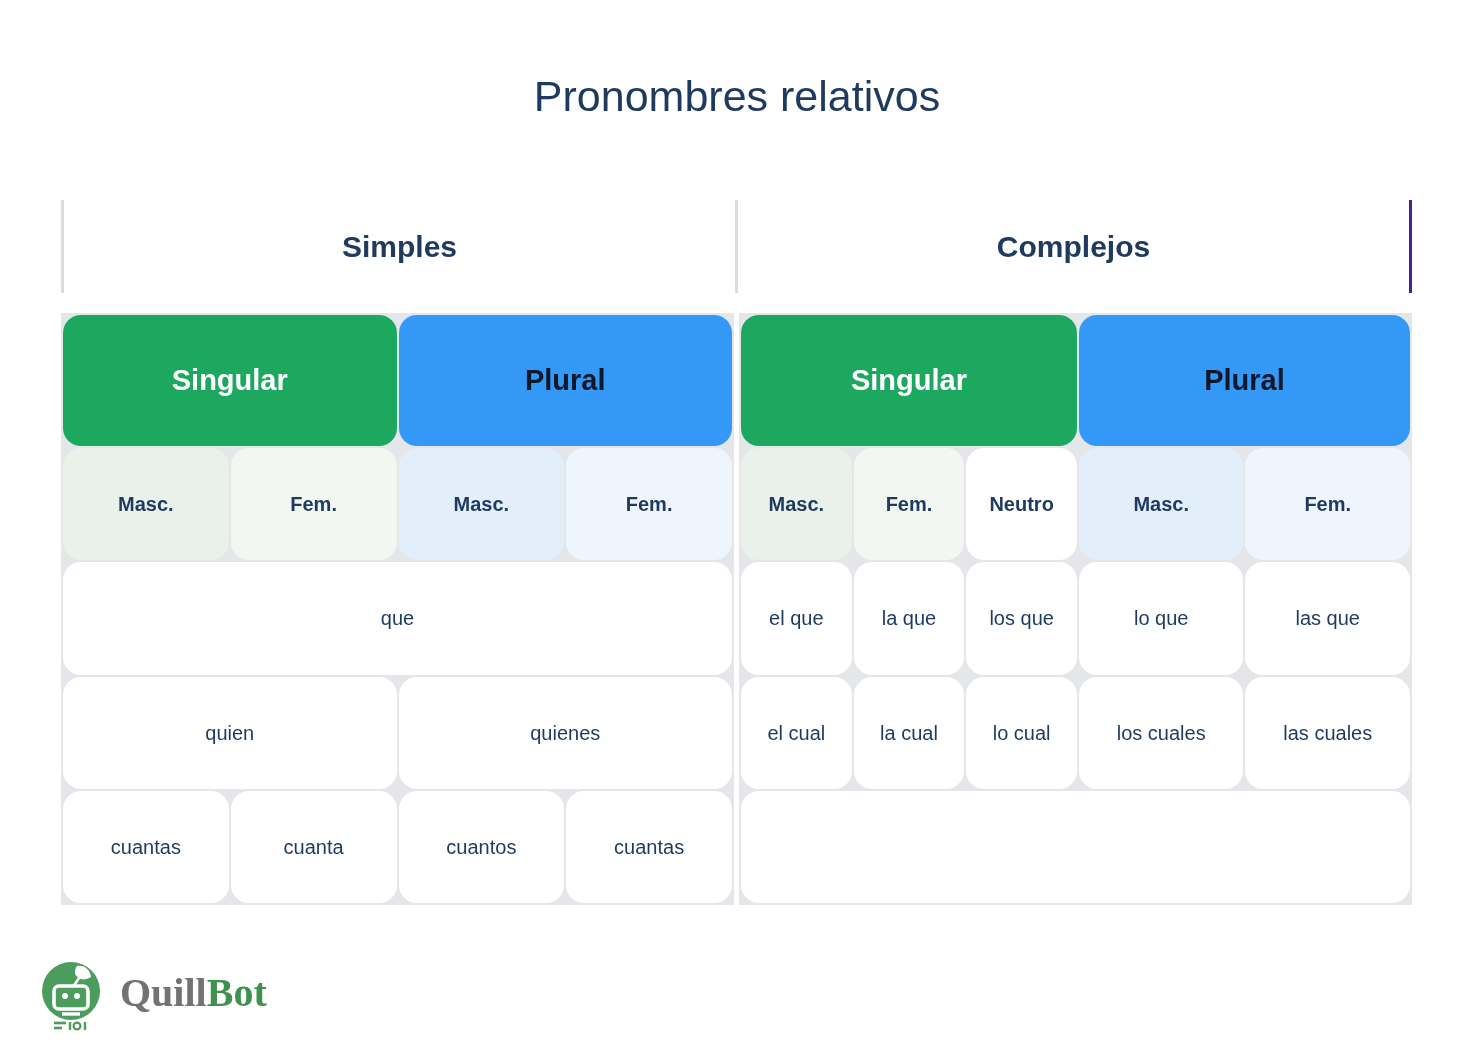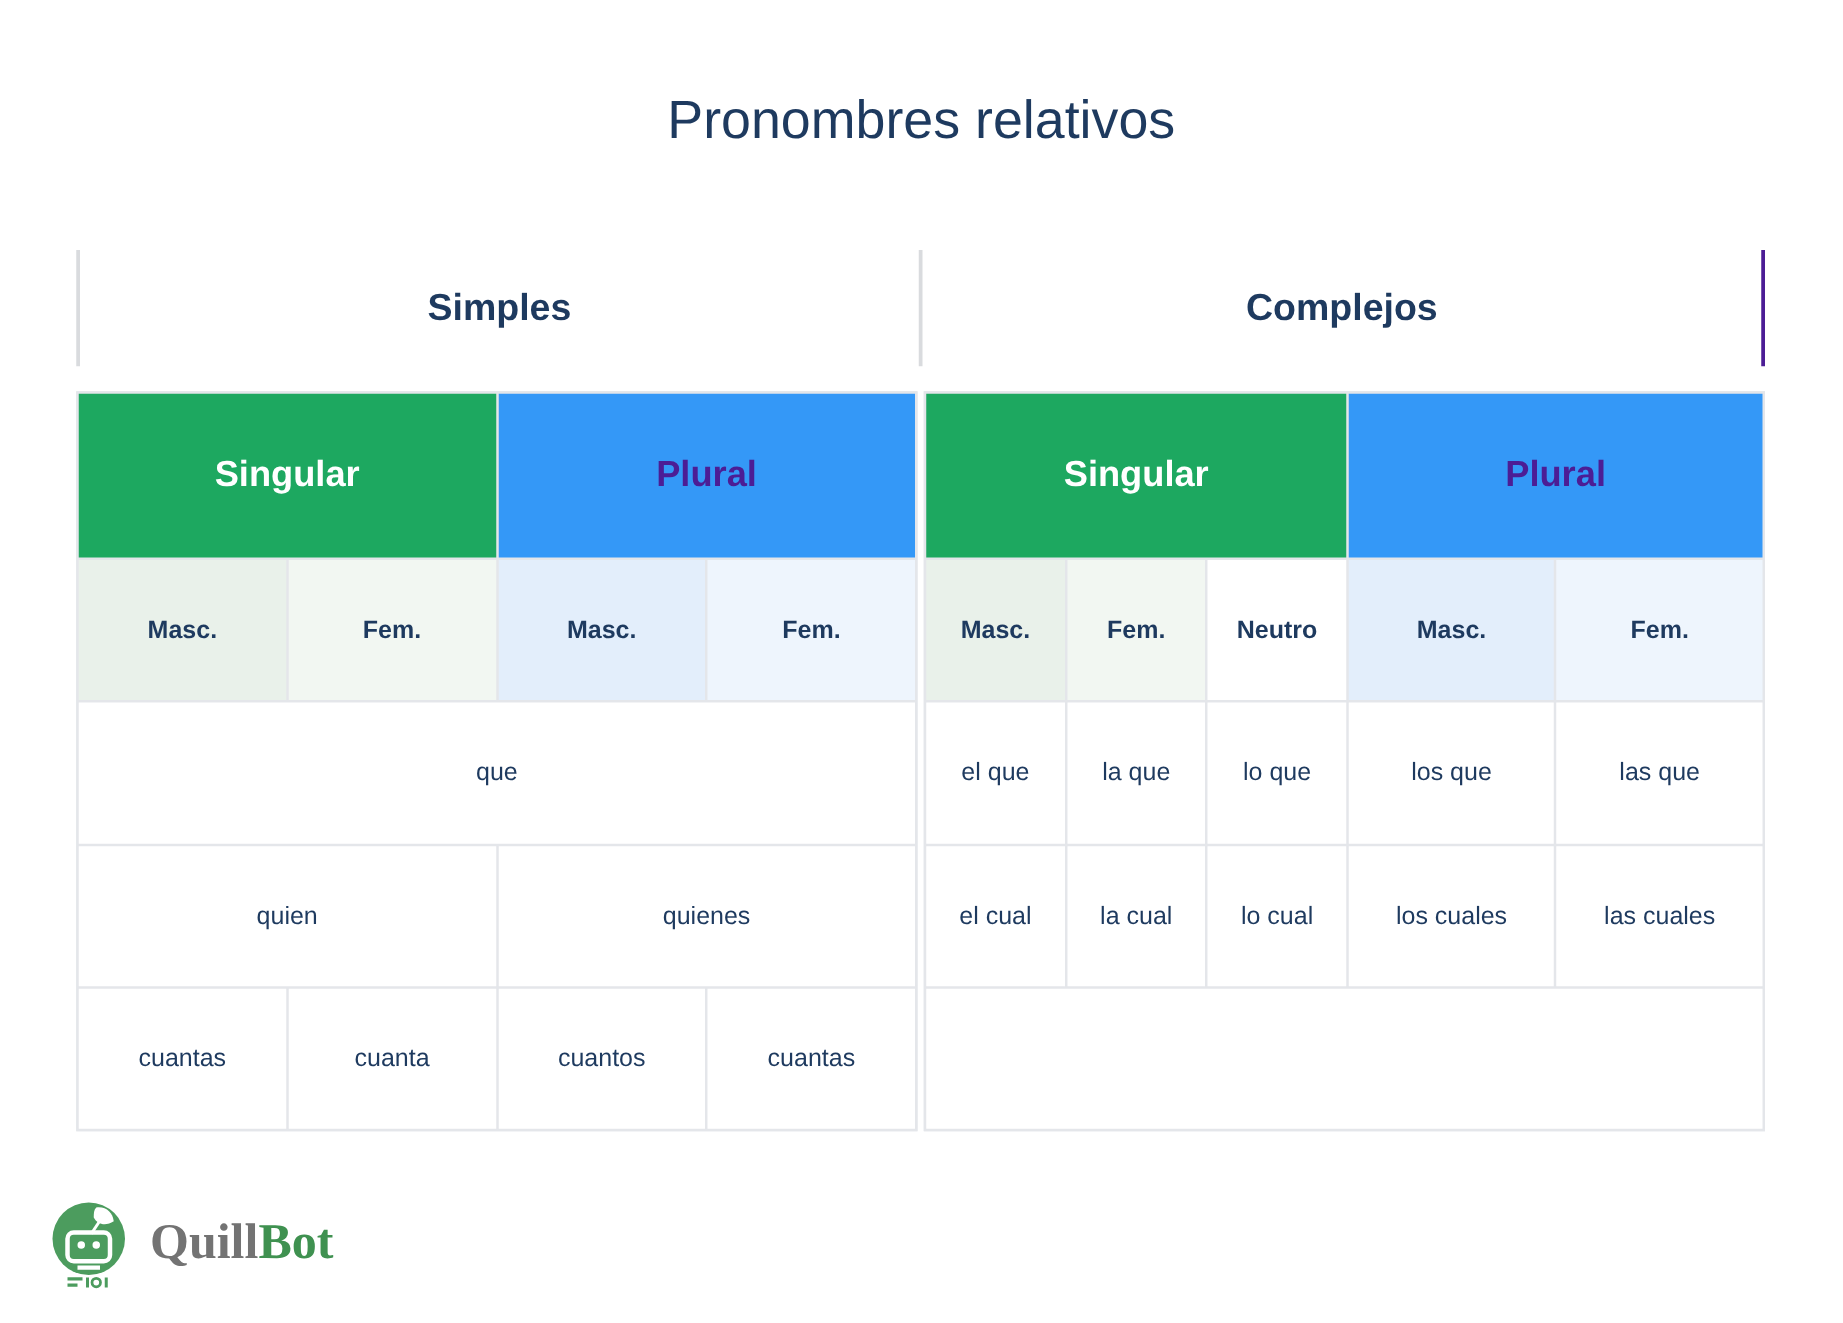--- a/index.html
+++ b/index.html
@@ -32,28 +32,28 @@
   .half{
     flex:1;box-sizing:border-box;
     border:2px solid #e4e6ea;background:#e4e6ea;
     display:grid;gap:2px;
     grid-template-rows:131px 112px 113px 112px 112px;
   }
   .half.left{grid-template-columns:repeat(4,1fr);}
   .half.right{grid-template-columns:113fr 113fr 113fr 168fr 168fr;}
   .cell{
     background:#ffffff;display:flex;align-items:center;justify-content:center;
-    font-size:20px;color:#1e3a5f;
+    font-size:20px;color:#1e3a5f;border-radius:18px;
   }
   .span2{grid-column:span 2;}
   .span3{grid-column:span 3;}
   .span4{grid-column:span 4;}
   .span5{grid-column:span 5;}
   .h-green{background:#1da860;color:#ffffff;font-size:29px;font-weight:700;}
-  .h-blue{background:#3498f7;color:#4c1d95;font-size:29px;font-weight:700;}
+  .h-blue{background:#3498f7;color:#0f172a;font-size:29px;font-weight:700;}
   .sub{font-weight:700;font-size:20px;}
   .bg-gm{background:#e9f1ea;}
   .bg-gf{background:#f2f7f2;}
   .bg-bm{background:#e3eefb;}
   .bg-bf{background:#eef5fd;}
   .bg-w{background:#ffffff;text-align:right;}
   
   .brand{
     position:absolute;left:40px;top:960px;height:72px;
     display:flex;align-items:center;gap:14px;
@@ -102,22 +102,22 @@
     <div class="cell h-blue span2">Plural</div>
 
     <div class="cell sub bg-gm">Masc.</div>
     <div class="cell sub bg-gf">Fem.</div>
     <div class="cell sub bg-w">Neutro</div>
     <div class="cell sub bg-bm">Masc.</div>
     <div class="cell sub bg-bf">Fem.</div>
 
     <div class="cell">el que</div>
     <div class="cell">la que</div>
+    <div class="cell">los que</div>
     <div class="cell">lo que</div>
-    <div class="cell">los que</div>
     <div class="cell">las que</div>
 
     <div class="cell">el cual</div>
     <div class="cell">la cual</div>
     <div class="cell">lo cual</div>
     <div class="cell">los cuales</div>
     <div class="cell">las cuales</div>
 
     <div class="cell span5"></div>
   </div>

